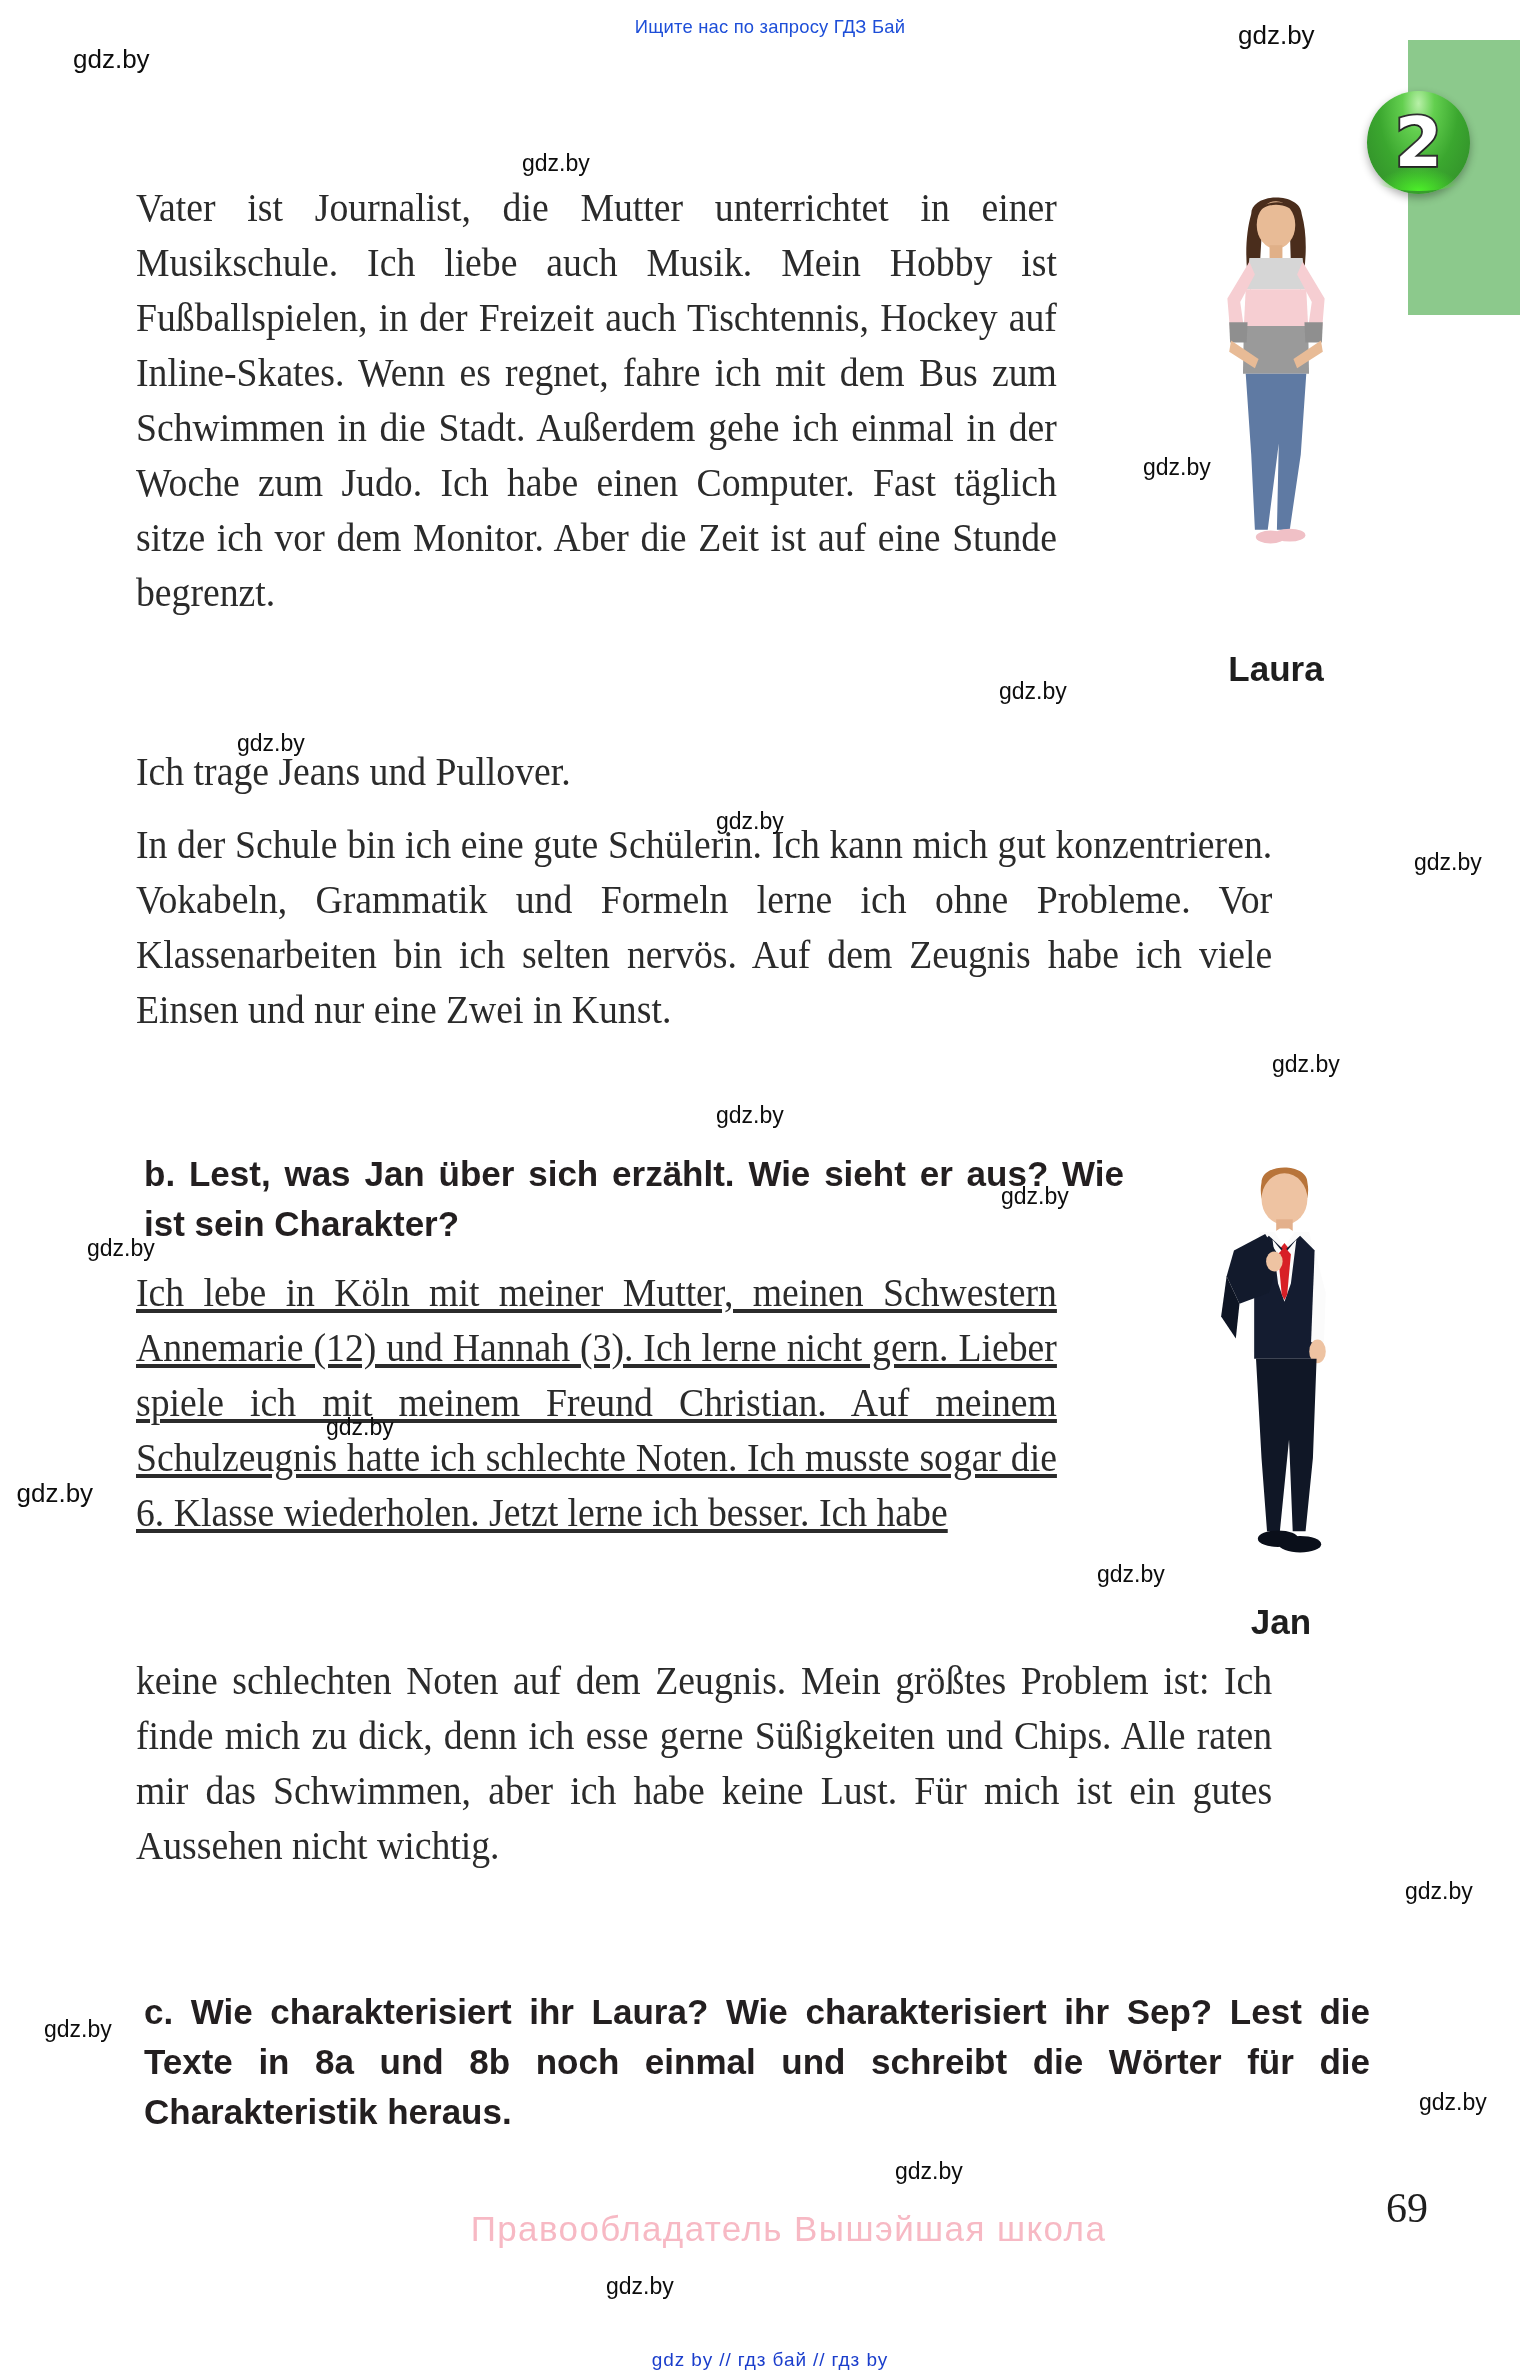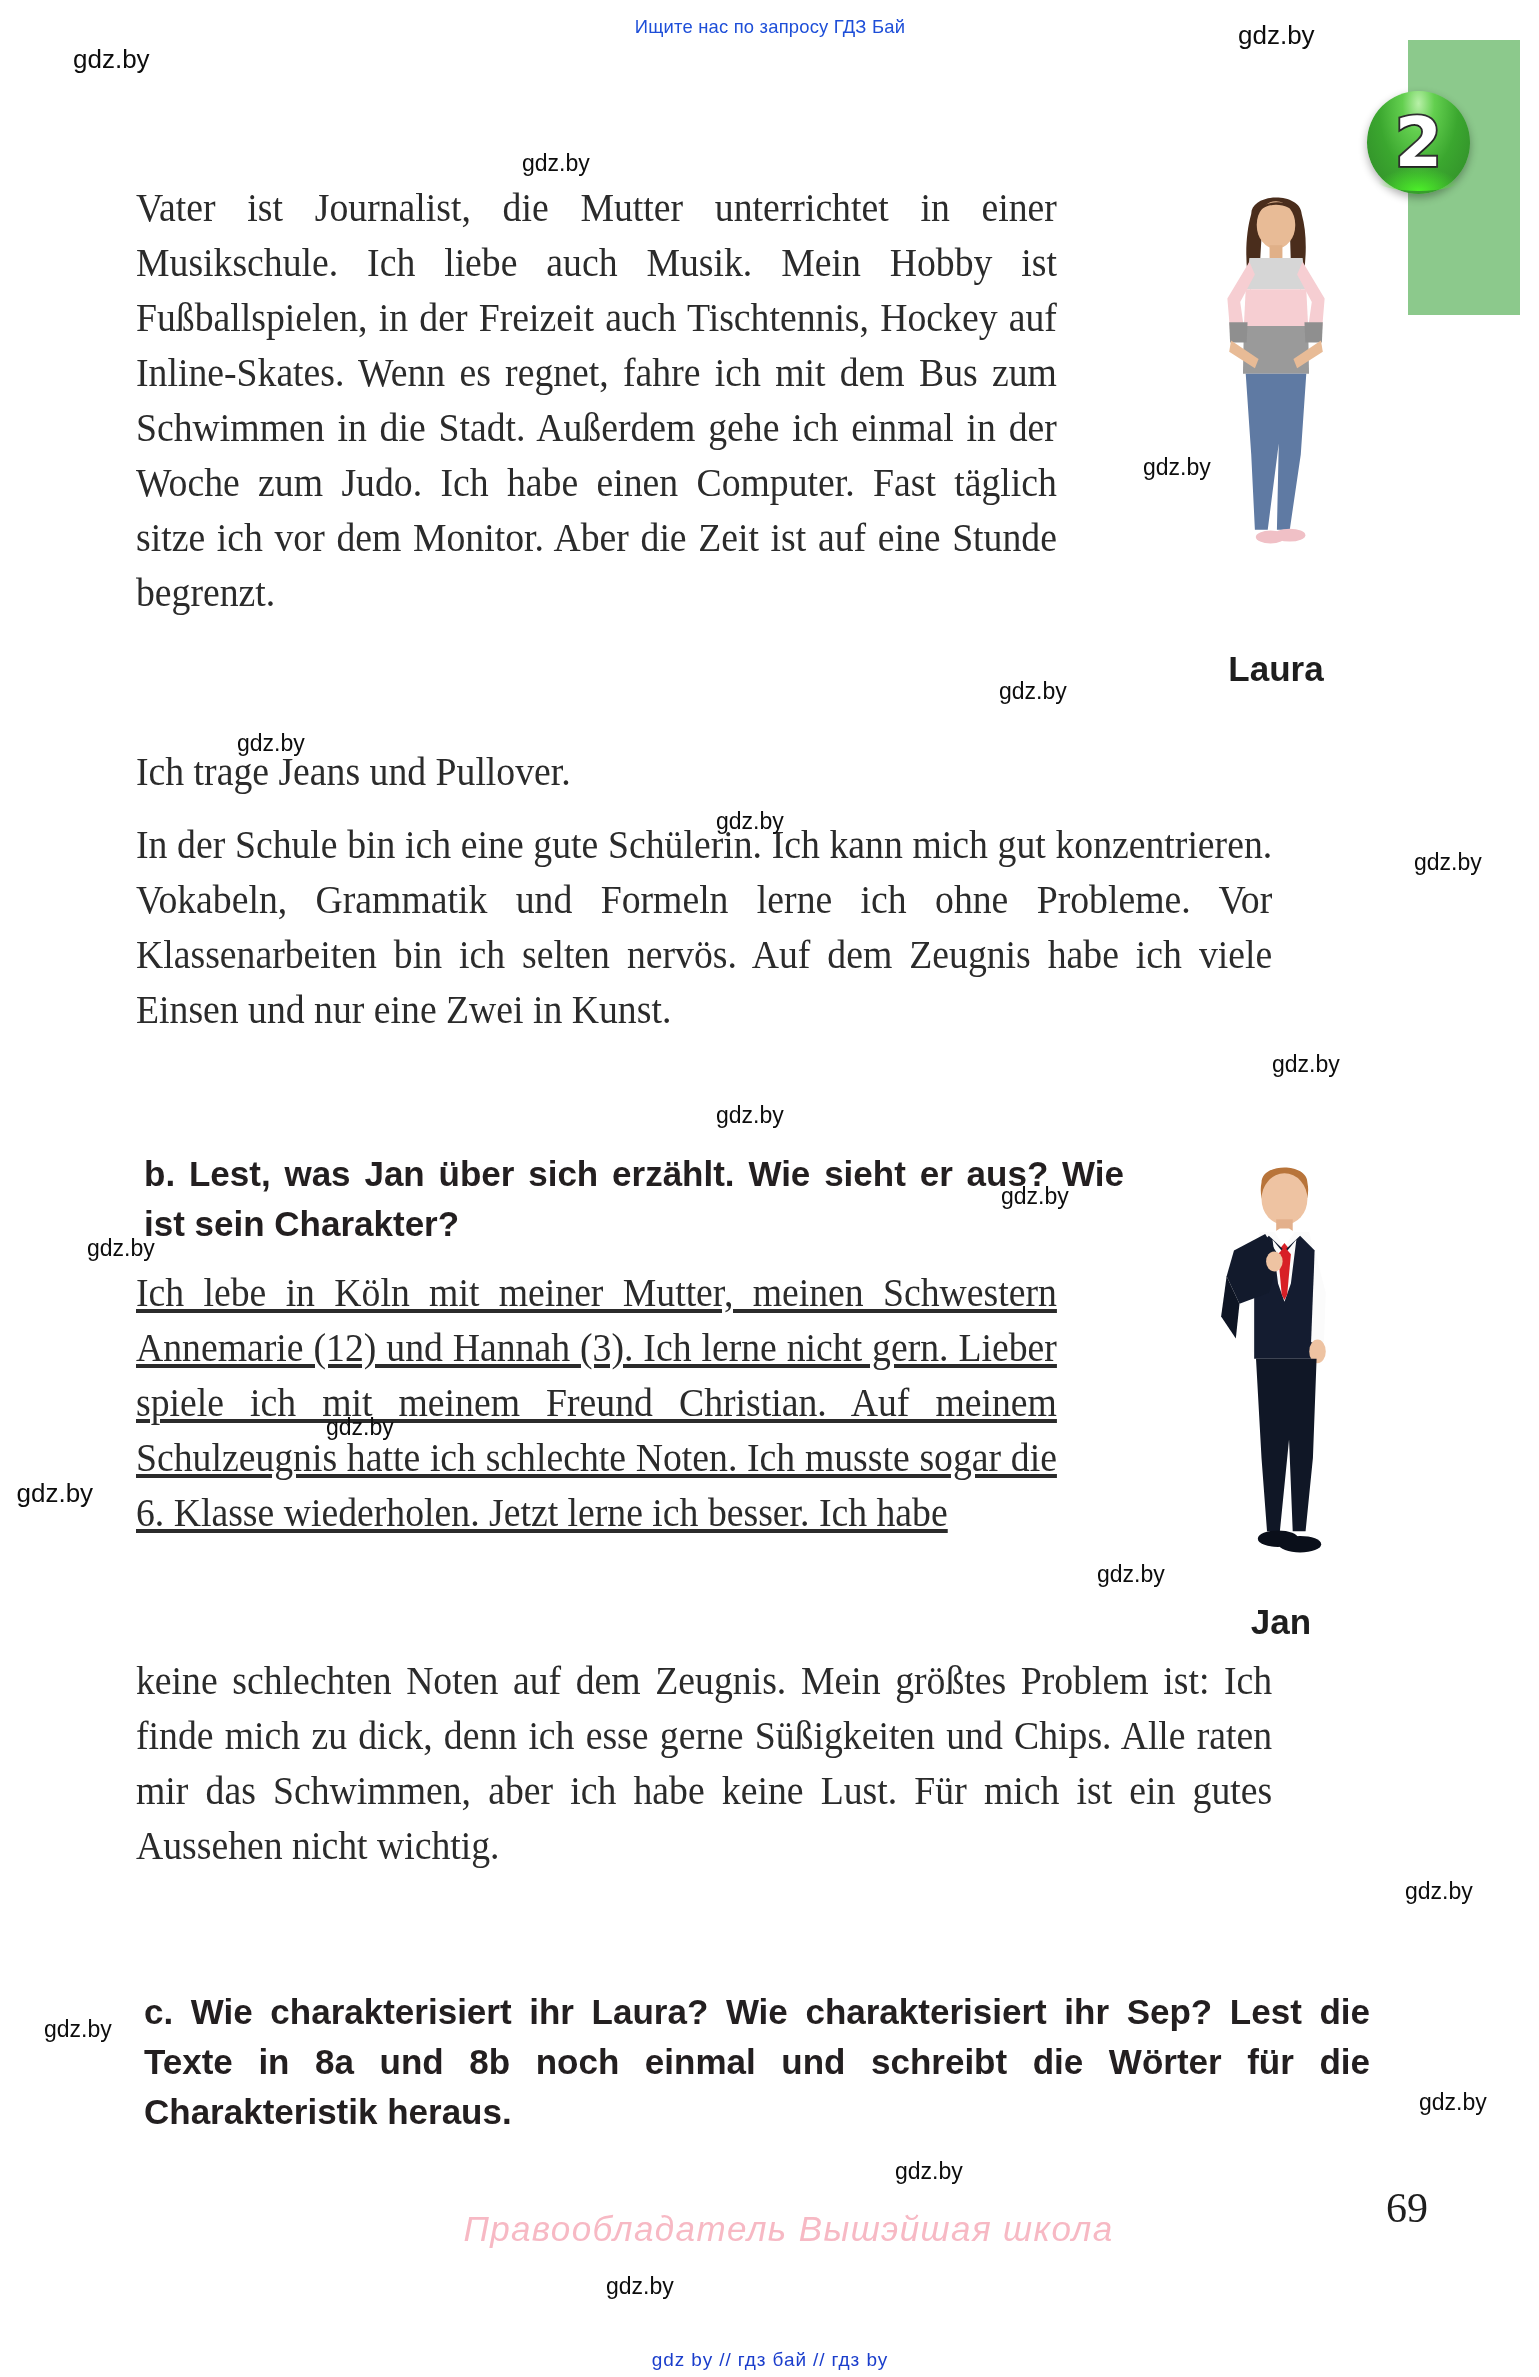--- a/index.html
+++ b/index.html
@@ -153,21 +153,20 @@
     left: 0;
     top: 2209px;
     width: 1540px;
     text-align: center;
     font-family: "Liberation Sans", sans-serif;
     font-size: 35px;
     color: #f7b9c4;
     letter-spacing: 1.4px;
     padding-left: 37px;
     box-sizing: border-box;
-    font-style: italic;
   }
   .page-number {
     position: absolute;
     right: 112px;
     top: 2184px;
     font-family: "Liberation Serif", serif;
     font-size: 42px;
     color: #1e1e1e;
   }
   .footer-links {

